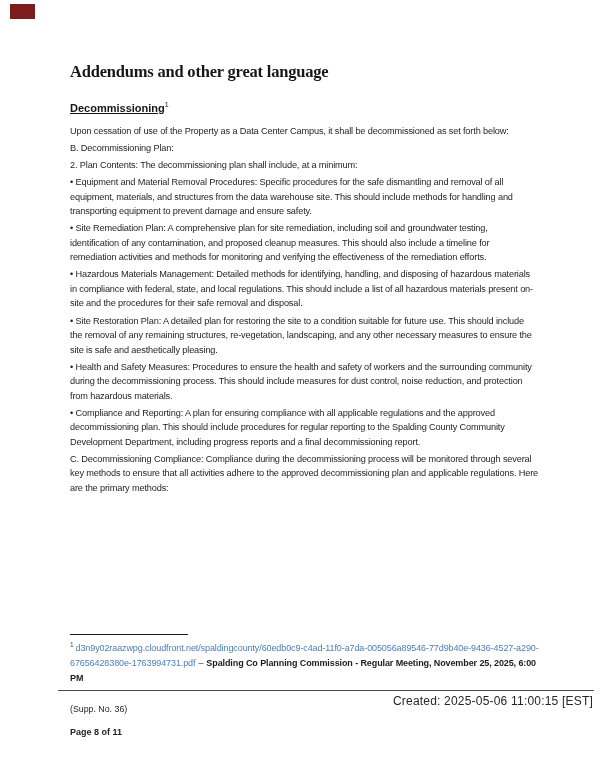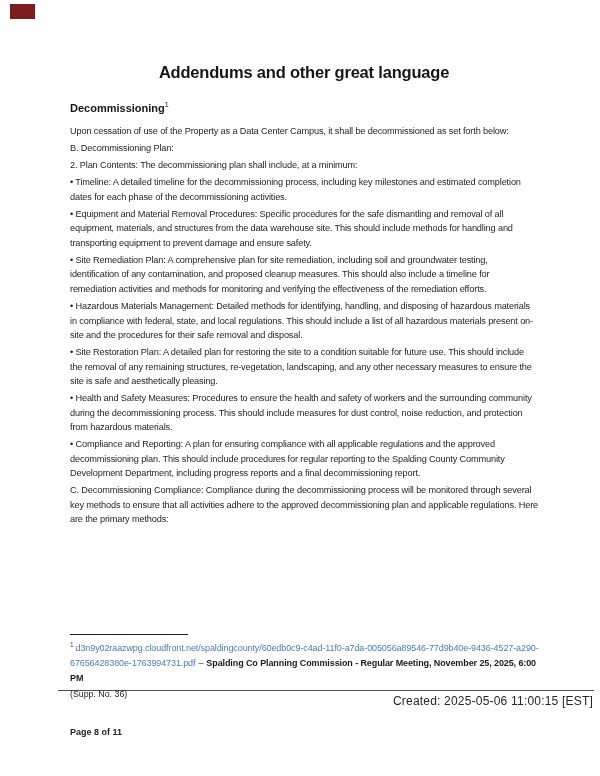--- a/index.html
+++ b/index.html
@@ -16,35 +16,35 @@
     position: absolute; left: 10px; top: 4px;
     width: 25px; height: 15px;
     background: #7b1d1d;
   }
 
   .content {
     position: absolute; left: 70px; top: 62px; width: 468px;
   }
   .doc-title {
     margin: 0 0 19px 0;
-    text-align: center;
     font-size: 16.5px;
     font-weight: 700;
     color: #161616;
     letter-spacing: -0.2px;
     line-height: 20px;
+    font-family: Liberation Serif, serif;
   }
   .section-heading {
     margin: 0 0 9px 0;
     font-size: 11px;
     font-weight: 700;
     color: #161616;
     line-height: 14px;
   }
-  .section-heading .hword { }
+  .section-heading .hword { text-decoration: underline; }
   .section-heading sup {
     font-size: 7px; font-weight: 400; vertical-align: super; line-height: 0;
   }
   .body-par {
     margin: 0 0 2.6px 0;
     font-size: 9.2px;
     line-height: 14.5px;
     letter-spacing: -0.15px;
     color: #1f1f1f;
   }
@@ -76,21 +76,21 @@
     position: absolute; left: 58px; top: 690px;
     width: 536px; height: 0;
     border-top: 1px solid #4d4d4d;
   }
   .created-line {
     position: absolute; top: 694px; right: 7px;
     font-family: Liberation Sans, sans-serif;
     font-size: 12px; color: #262626; letter-spacing: 0.2px;
   }
   .supp-line {
-    position: absolute; left: 70px; top: 689px;
+    position: absolute; left: 70px; top: 704px;
     font-size: 8.8px; color: #1f1f1f;
   }
   .page-number {
     position: absolute; left: 70px; top: 727px; width: 468px;
     font-size: 9px; font-weight: 600; color: #242424;
   }
 </style>
 </head>
 <body>
 
@@ -100,21 +100,20 @@
 
   <div class="content">
     <h1 class="doc-title">Addendums and other great language</h1>
 
     <h2 class="section-heading"><span class="hword">Decommissioning</span><sup>1</sup></h2>
 
     <div id="paragraphs">
         <p class="body-par">Upon cessation of use of the Property as a Data Center Campus, it shall be decommissioned as set forth below:</p>
         <p class="body-par">B. Decommissioning Plan:</p>
         <p class="body-par">2. Plan Contents: The decommissioning plan shall include, at a minimum:</p>
-        <p class="body-par">• Timeline: A detailed timeline for the decommissioning process, including key milestones and estimated completion dates for each phase of the decommissioning activities.</p>
         <p class="body-par">• Equipment and Material Removal Procedures: Specific procedures for the safe dismantling and removal of all equipment, materials, and structures from the data warehouse site. This should include methods for handling and transporting equipment to prevent damage and ensure safety.</p>
         <p class="body-par">• Site Remediation Plan: A comprehensive plan for site remediation, including soil and groundwater testing, identification of any contamination, and proposed cleanup measures. This should also include a timeline for remediation activities and methods for monitoring and verifying the effectiveness of the remediation efforts.</p>
         <p class="body-par">• Hazardous Materials Management: Detailed methods for identifying, handling, and disposing of hazardous materials in compliance with federal, state, and local regulations. This should include a list of all hazardous materials present on-site and the procedures for their safe removal and disposal.</p>
         <p class="body-par">• Site Restoration Plan: A detailed plan for restoring the site to a condition suitable for future use. This should include the removal of any remaining structures, re-vegetation, landscaping, and any other necessary measures to ensure the site is safe and aesthetically pleasing.</p>
         <p class="body-par">• Health and Safety Measures: Procedures to ensure the health and safety of workers and the surrounding community during the decommissioning process. This should include measures for dust control, noise reduction, and protection from hazardous materials.</p>
         <p class="body-par">• Compliance and Reporting: A plan for ensuring compliance with all applicable regulations and the approved decommissioning plan. This should include procedures for regular reporting to the Spalding County Community Development Department, including progress reports and a final decommissioning report.</p>
         <p class="body-par">C. Decommissioning Compliance: Compliance during the decommissioning process will be monitored through several key methods to ensure that all activities adhere to the approved decommissioning plan and applicable regulations. Here are the primary methods:</p>
       </div>
   </div>
 

